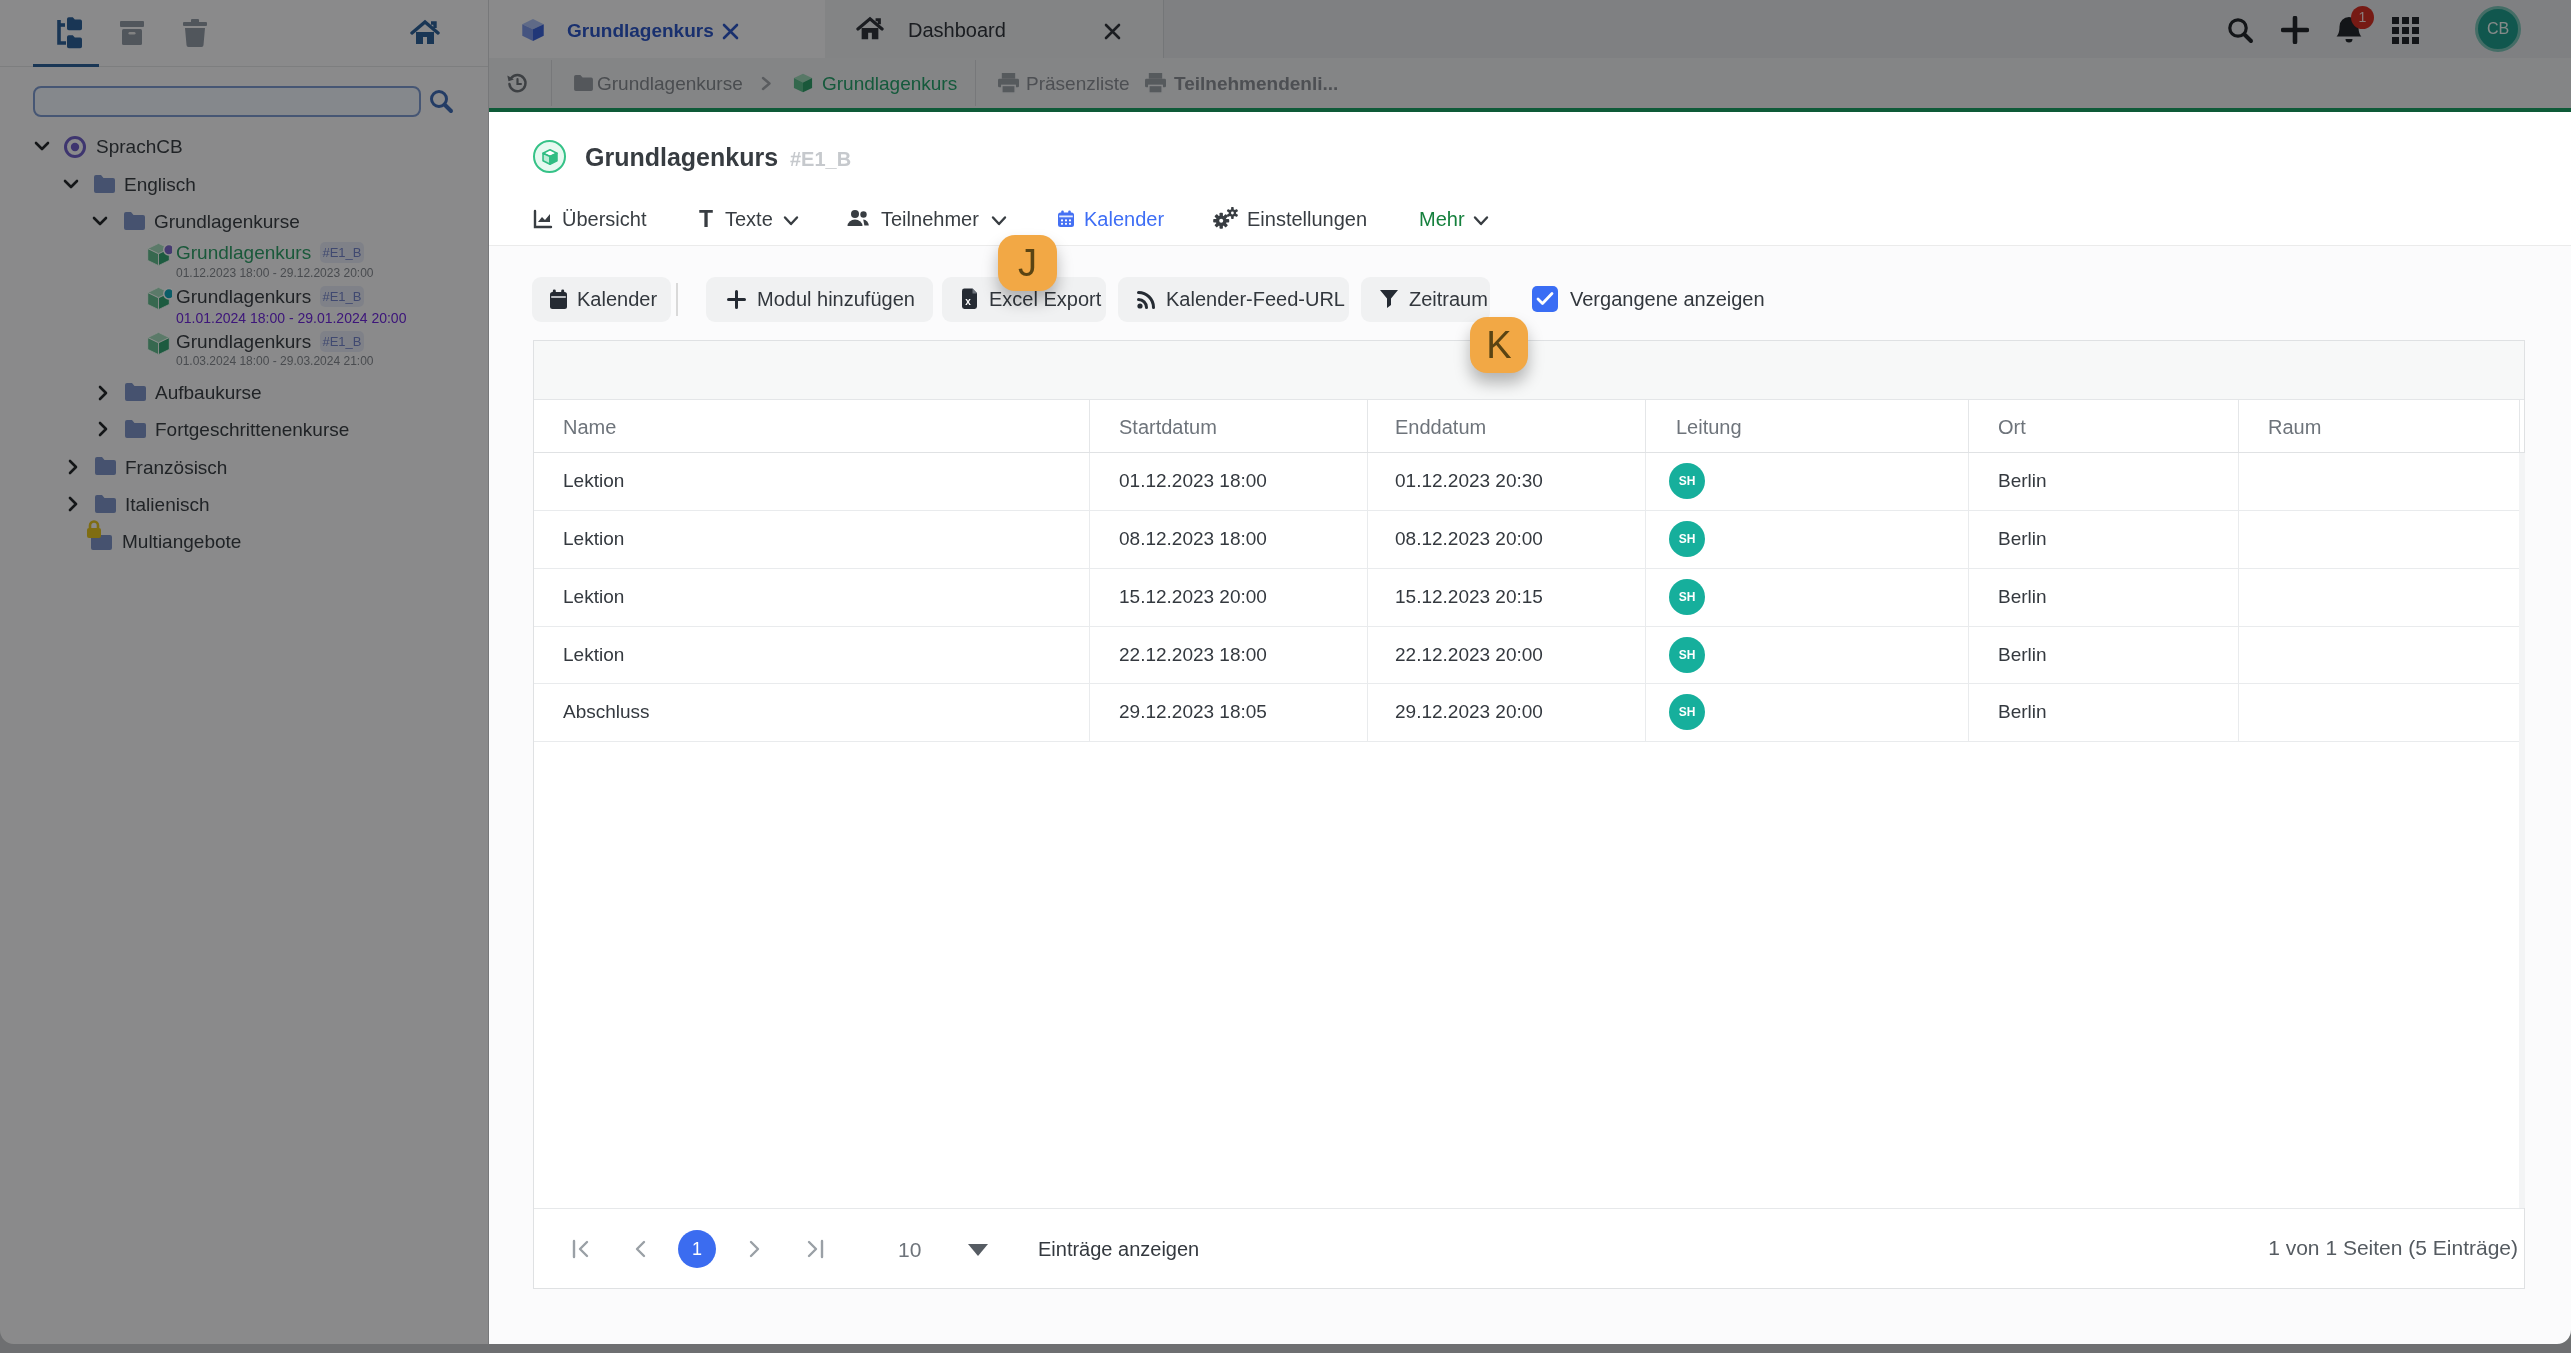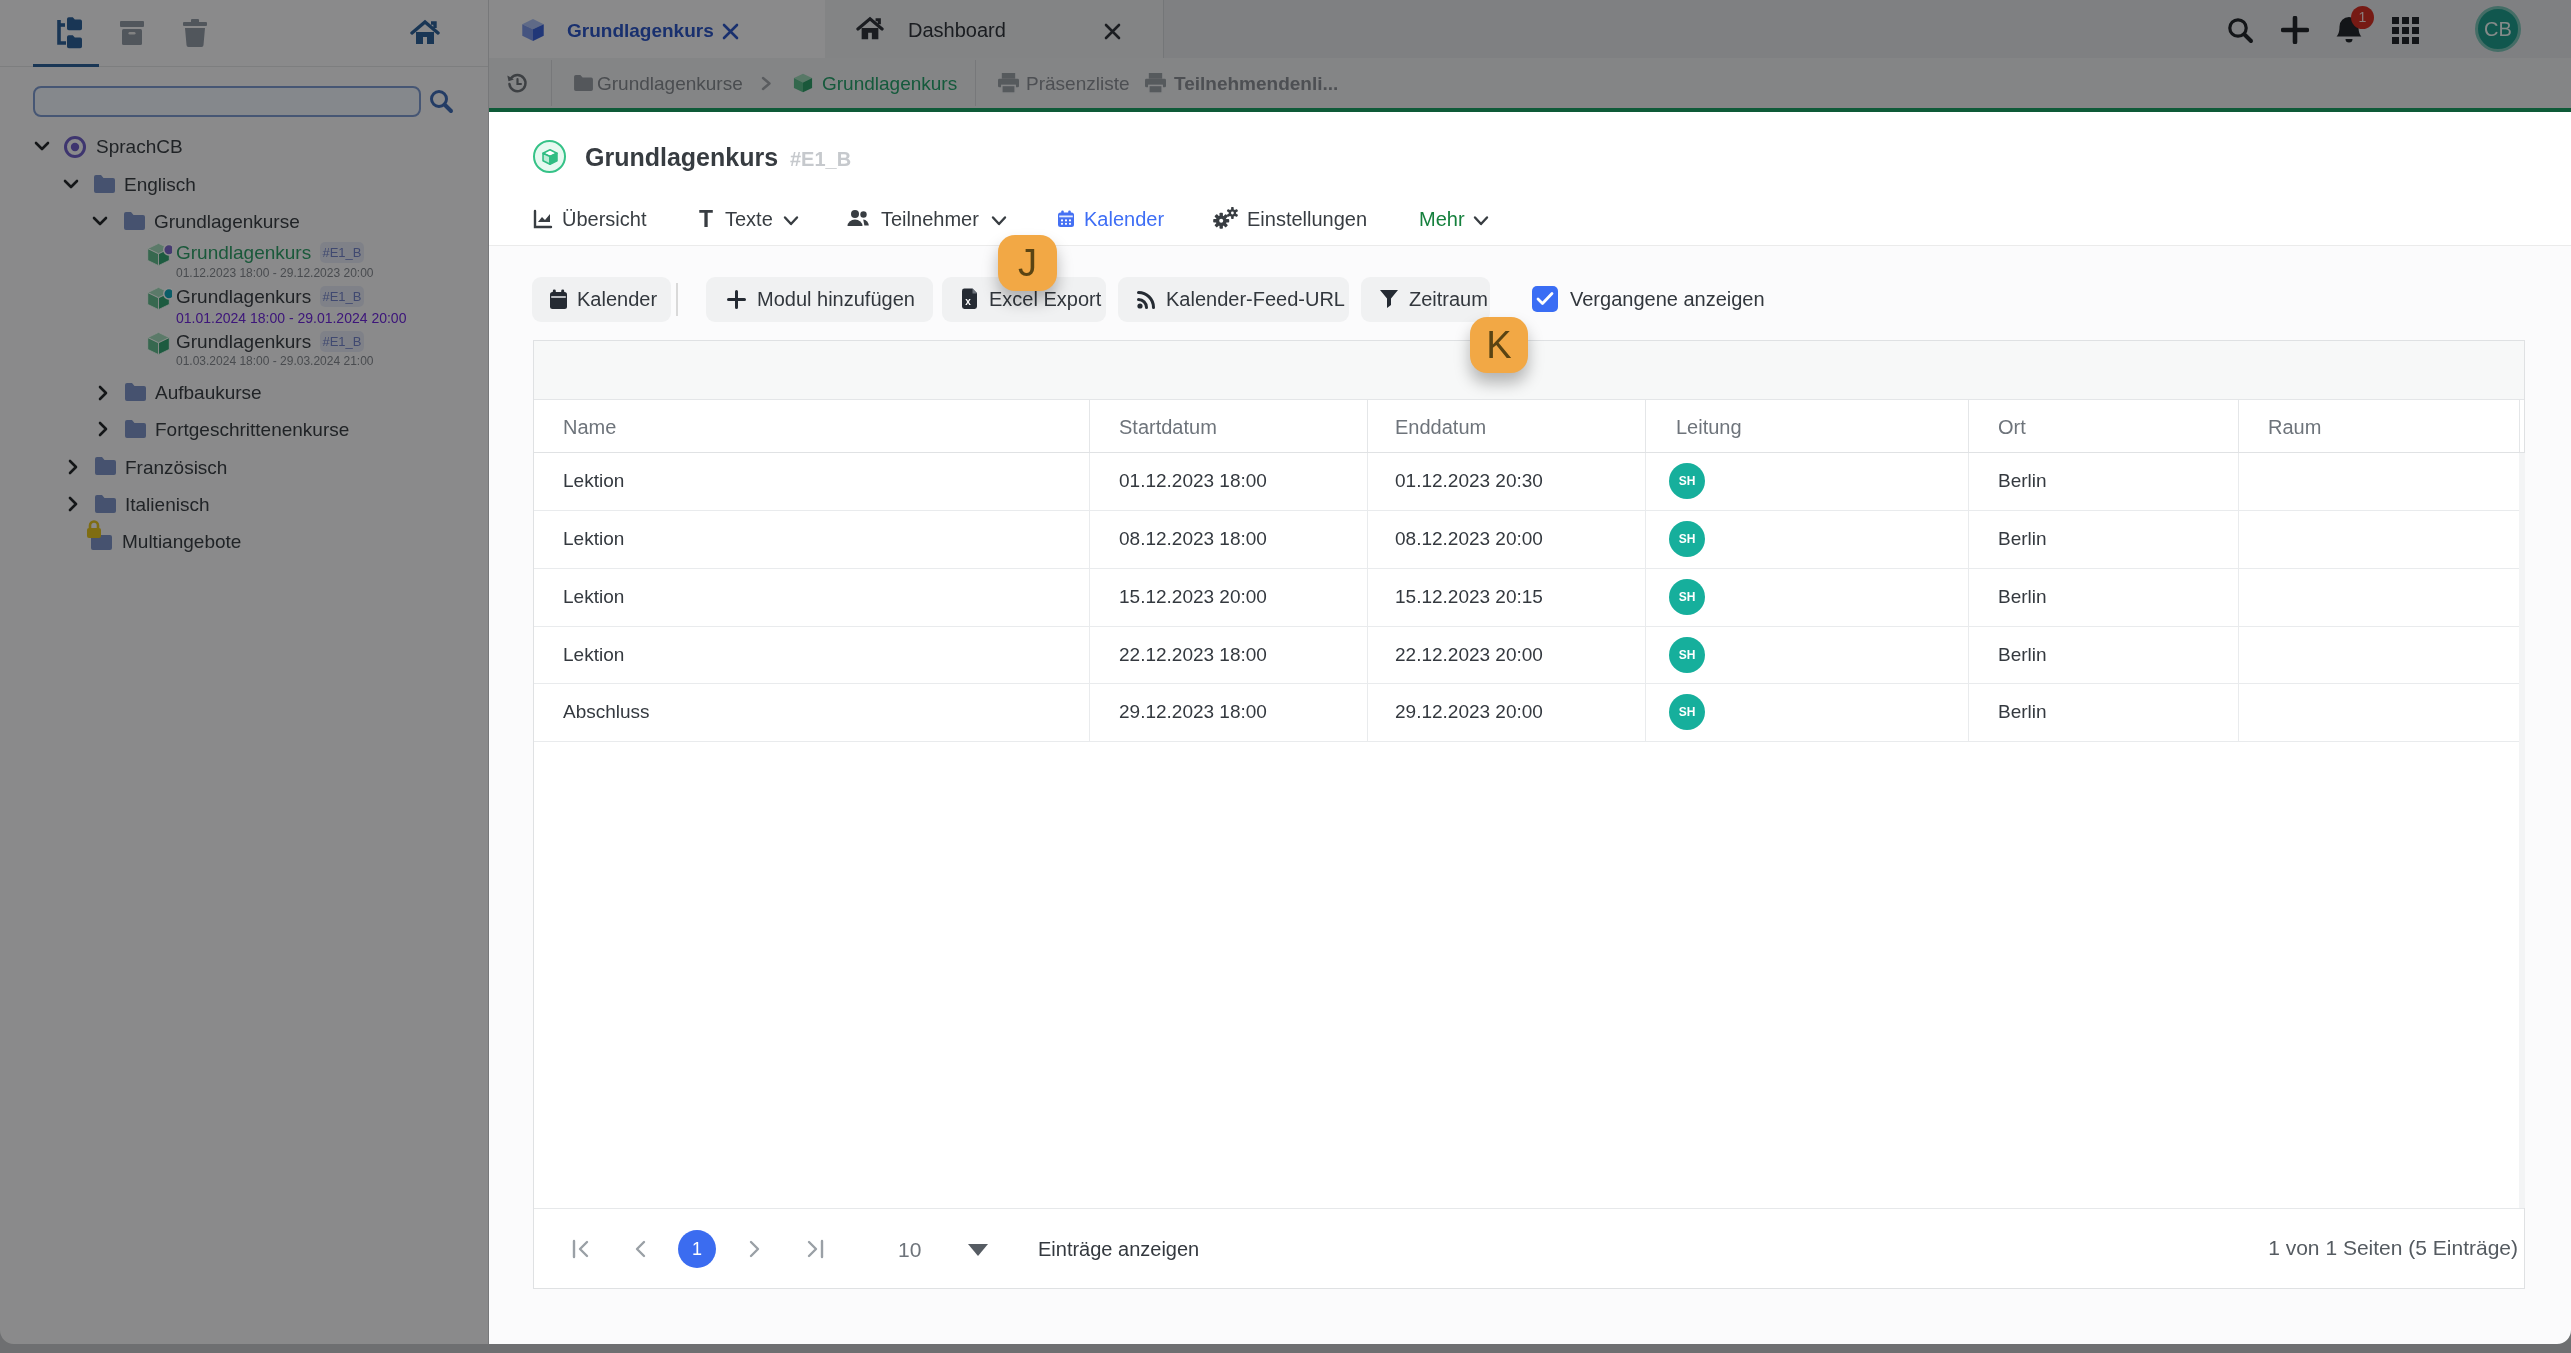--- a/index.html
+++ b/index.html
@@ -182,21 +182,21 @@
       <rect x="10" y="0" width="7" height="7"></rect>
       <rect x="20" y="0" width="7" height="7"></rect>
     <rect x="0" y="10" width="7" height="7"></rect>
       <rect x="10" y="10" width="7" height="7"></rect>
       <rect x="20" y="10" width="7" height="7"></rect>
     <rect x="0" y="20" width="7" height="7"></rect>
       <rect x="10" y="20" width="7" height="7"></rect>
       <rect x="20" y="20" width="7" height="7"></rect>
   </g>
 </svg>
-<div class="abs" style="left:2475px;top:6px;width:40px;height:40px;border-radius:50%;background:#1f9c8b;border:3px solid #79c3b7;color:#eef7f5;font-size:20px;text-align:center;line-height:40px;">CB</div>
+<div class="abs" style="left:2475px;top:6px;width:40px;height:40px;border-radius:50%;background:#1f9c8b;border:3px solid #79c3b7;color:#eef7f5;font-size:16px;text-align:center;line-height:40px;">CB</div>
 
 <div class="abs" id="crumbrow" style="left:489px;top:58px;width:2082px;height:50px;background:#ebedef;"></div>
 <svg class="ic" style="left:506px;top:72px;" width="23" height="23" viewBox="0 0 24 24">
   <path d="M5.2 6.6 A8.4 8.4 0 1 1 3.6 12.6" stroke="#6d7278" stroke-width="2.6" fill="none" stroke-linecap="round"></path>
   <path d="M1.4 3.6 l1.2 6 l5.6 -1.8 z" fill="#6d7278"></path>
   <path d="M12 7.5 v5 h3.6" stroke="#6d7278" stroke-width="2.3" fill="none" stroke-linecap="round"></path>
 </svg>
 <div class="abs" style="left:551px;top:60px;width:1px;height:46px;background:#d4d6d9;"></div>
 <svg class="ic" style="left:573px;top:74px;" width="21" height="18" viewBox="0 0 23 20">
     <path d="M1 3 a2 2 0 0 1 2-2 h5 l2.5 3 h9.5 a2 2 0 0 1 2 2 v11 a2 2 0 0 1 -2 2 h-17 a2 2 0 0 1 -2-2 z" fill="#979ca3"></path>
@@ -399,21 +399,21 @@
 <div class="abs" style="left:1669px;top:579px;width:36px;height:36px;border-radius:50%;background:#16af9c;color:#ffffff;font-size:12px;font-weight:bold;text-align:center;line-height:36px;">SH</div>
 <div class="txt" style="left:1998px;top:586px;font-size:19px;color:#34393f;">Berlin</div>
 
 <div class="txt" style="left:563px;top:644px;font-size:19px;color:#34393f;">Lektion</div>
 <div class="txt" style="left:1119px;top:644px;font-size:19px;color:#34393f;">22.12.2023 18:00</div>
 <div class="txt" style="left:1395px;top:644px;font-size:19px;color:#34393f;">22.12.2023 20:00</div>
 <div class="abs" style="left:1669px;top:637px;width:36px;height:36px;border-radius:50%;background:#16af9c;color:#ffffff;font-size:12px;font-weight:bold;text-align:center;line-height:36px;">SH</div>
 <div class="txt" style="left:1998px;top:644px;font-size:19px;color:#34393f;">Berlin</div>
 
 <div class="txt" style="left:563px;top:701px;font-size:19px;color:#34393f;">Abschluss</div>
-<div class="txt" style="left:1119px;top:701px;font-size:19px;color:#34393f;">29.12.2023 18:00</div>
+<div class="txt" style="left:1119px;top:701px;font-size:19px;color:#34393f;">29.12.2023 18:05</div>
 <div class="txt" style="left:1395px;top:701px;font-size:19px;color:#34393f;">29.12.2023 20:00</div>
 <div class="abs" style="left:1669px;top:694px;width:36px;height:36px;border-radius:50%;background:#16af9c;color:#ffffff;font-size:12px;font-weight:bold;text-align:center;line-height:36px;">SH</div>
 <div class="txt" style="left:1998px;top:701px;font-size:19px;color:#34393f;">Berlin</div>
 
 <div class="abs" style="left:534px;top:1208px;width:1990px;height:1px;background:#e6e8ea;"></div>
 <svg class="ic" style="left:571px;top:1239px;" width="22" height="20" viewBox="0 0 22 20">
   <path d="M3 2 V18" stroke="#9aa0a6" stroke-width="2.4" stroke-linecap="round"></path>
   <path d="M16 3 L9 10 L16 17" stroke="#9aa0a6" stroke-width="2.4" fill="none" stroke-linecap="round" stroke-linejoin="round"></path>
 </svg>
 <svg class="ic" style="left:631px;top:1239px;" width="18" height="20" viewBox="0 0 18 20">

